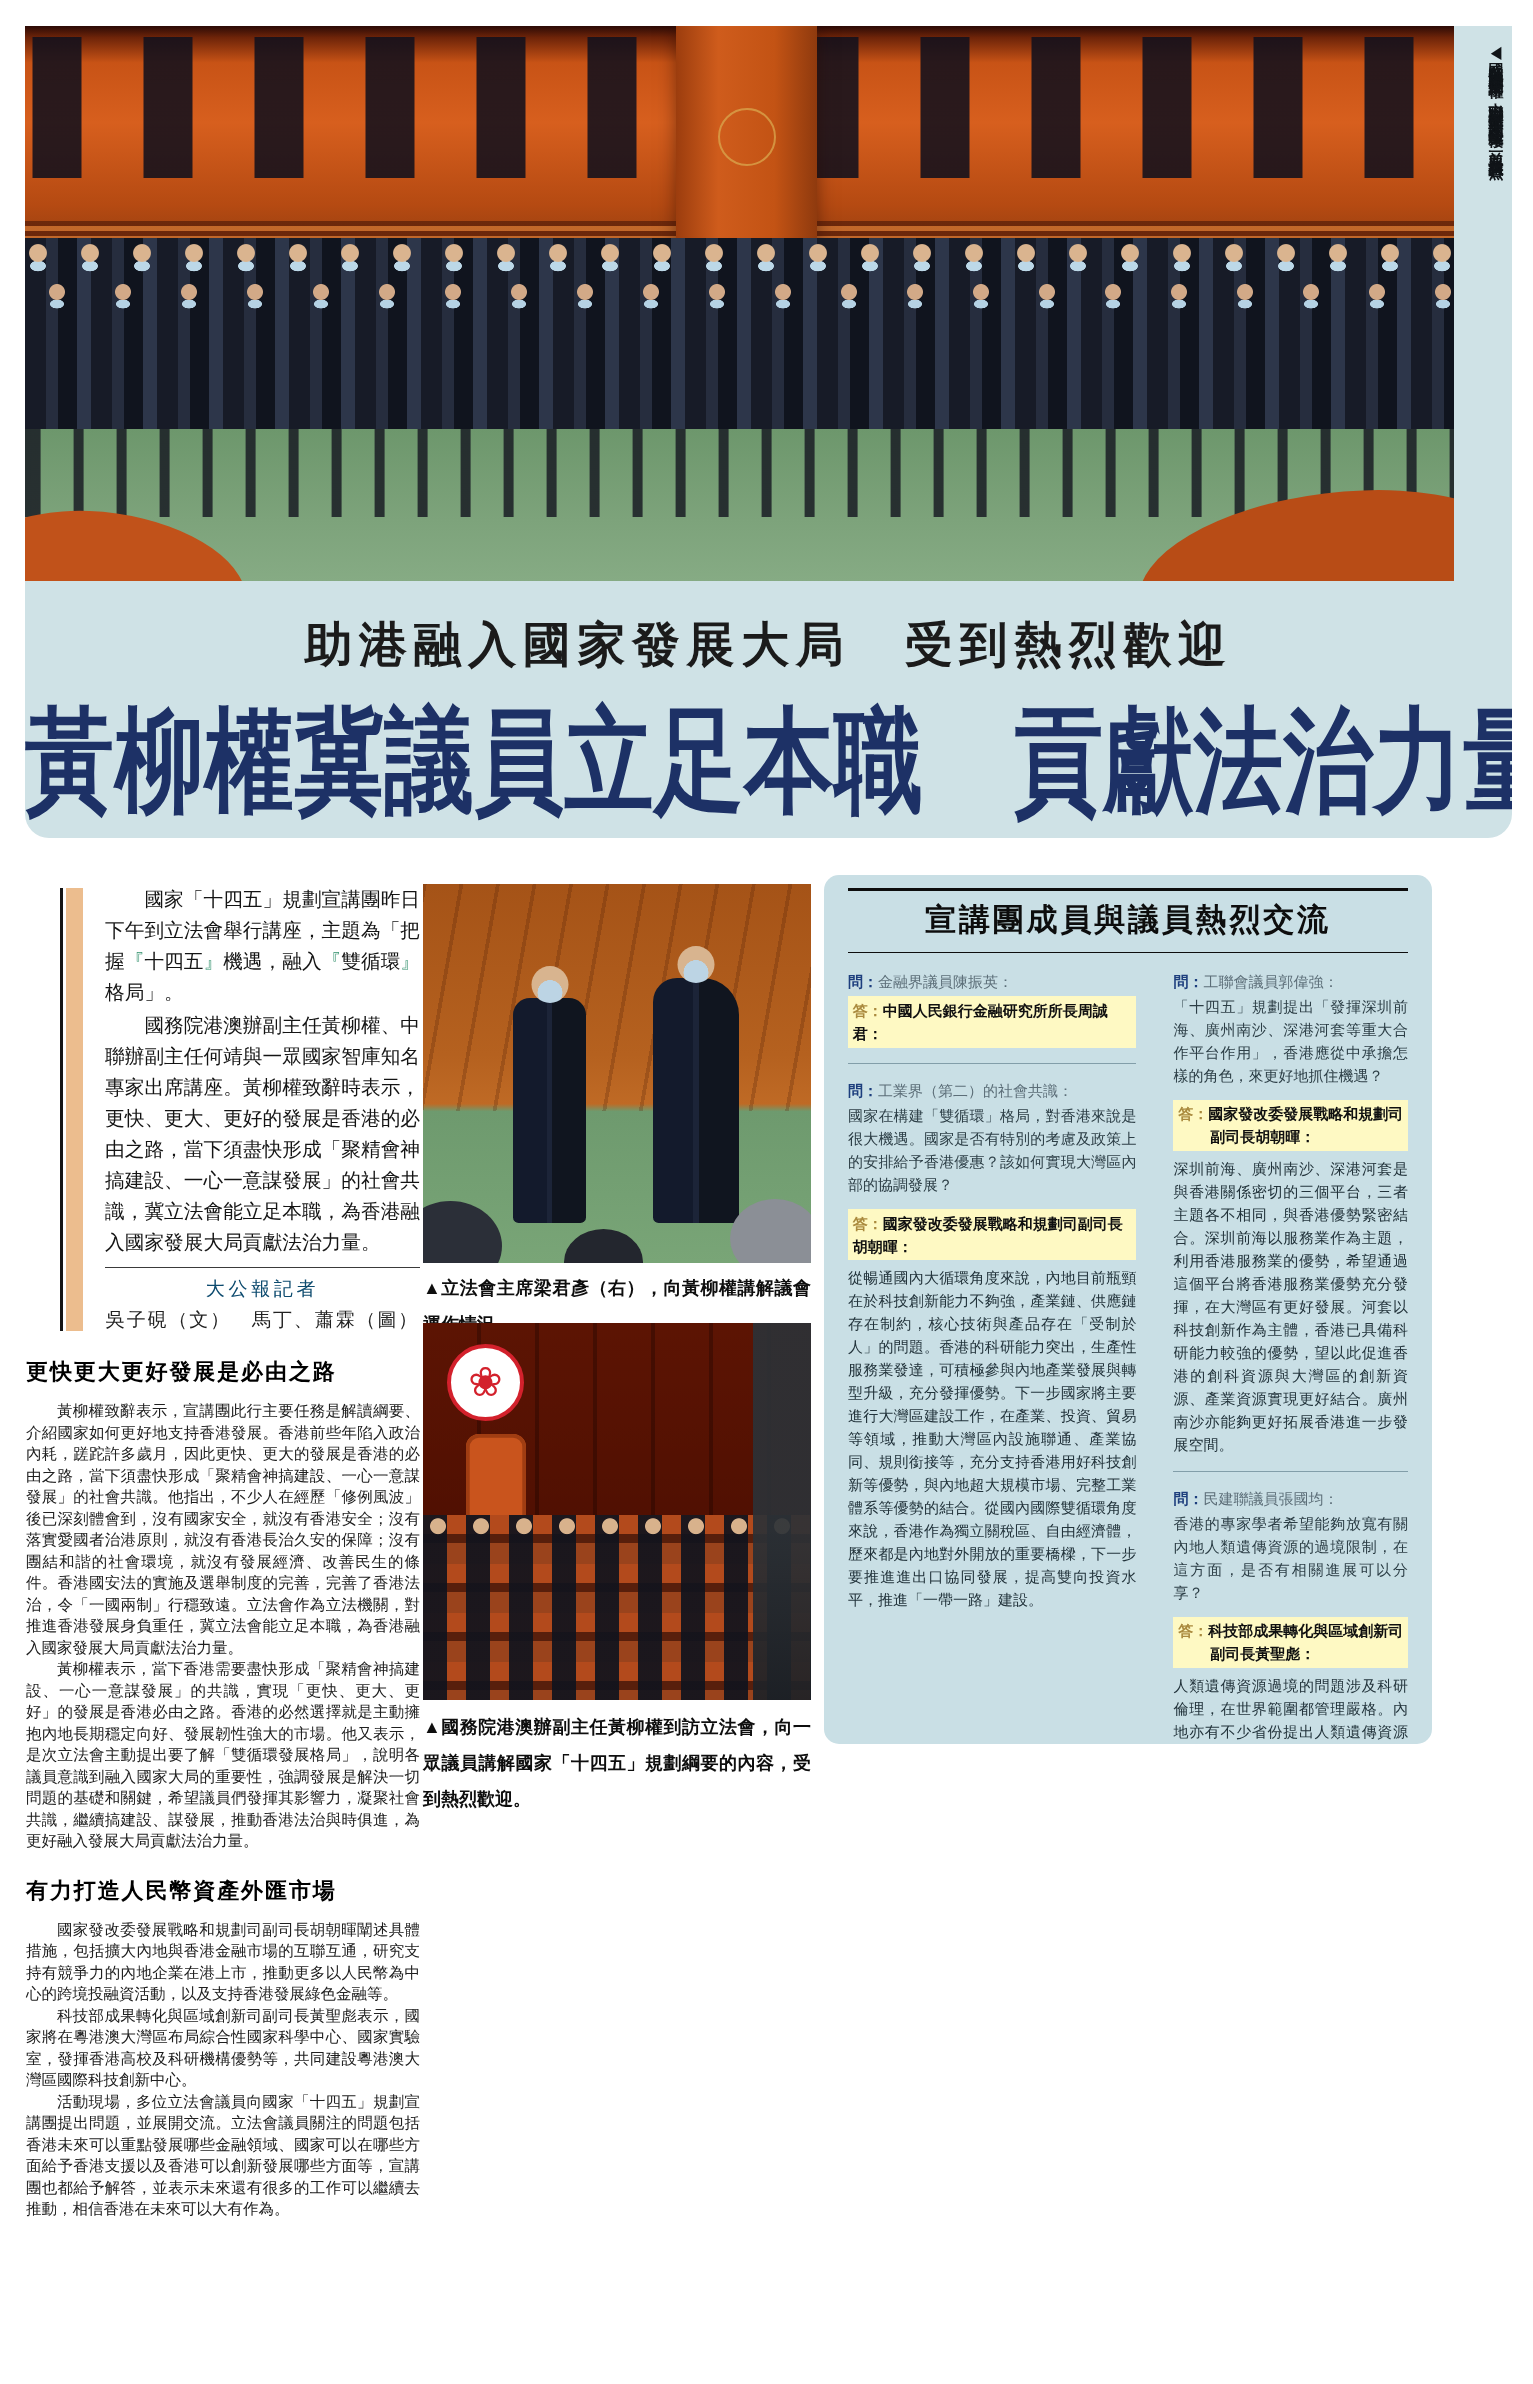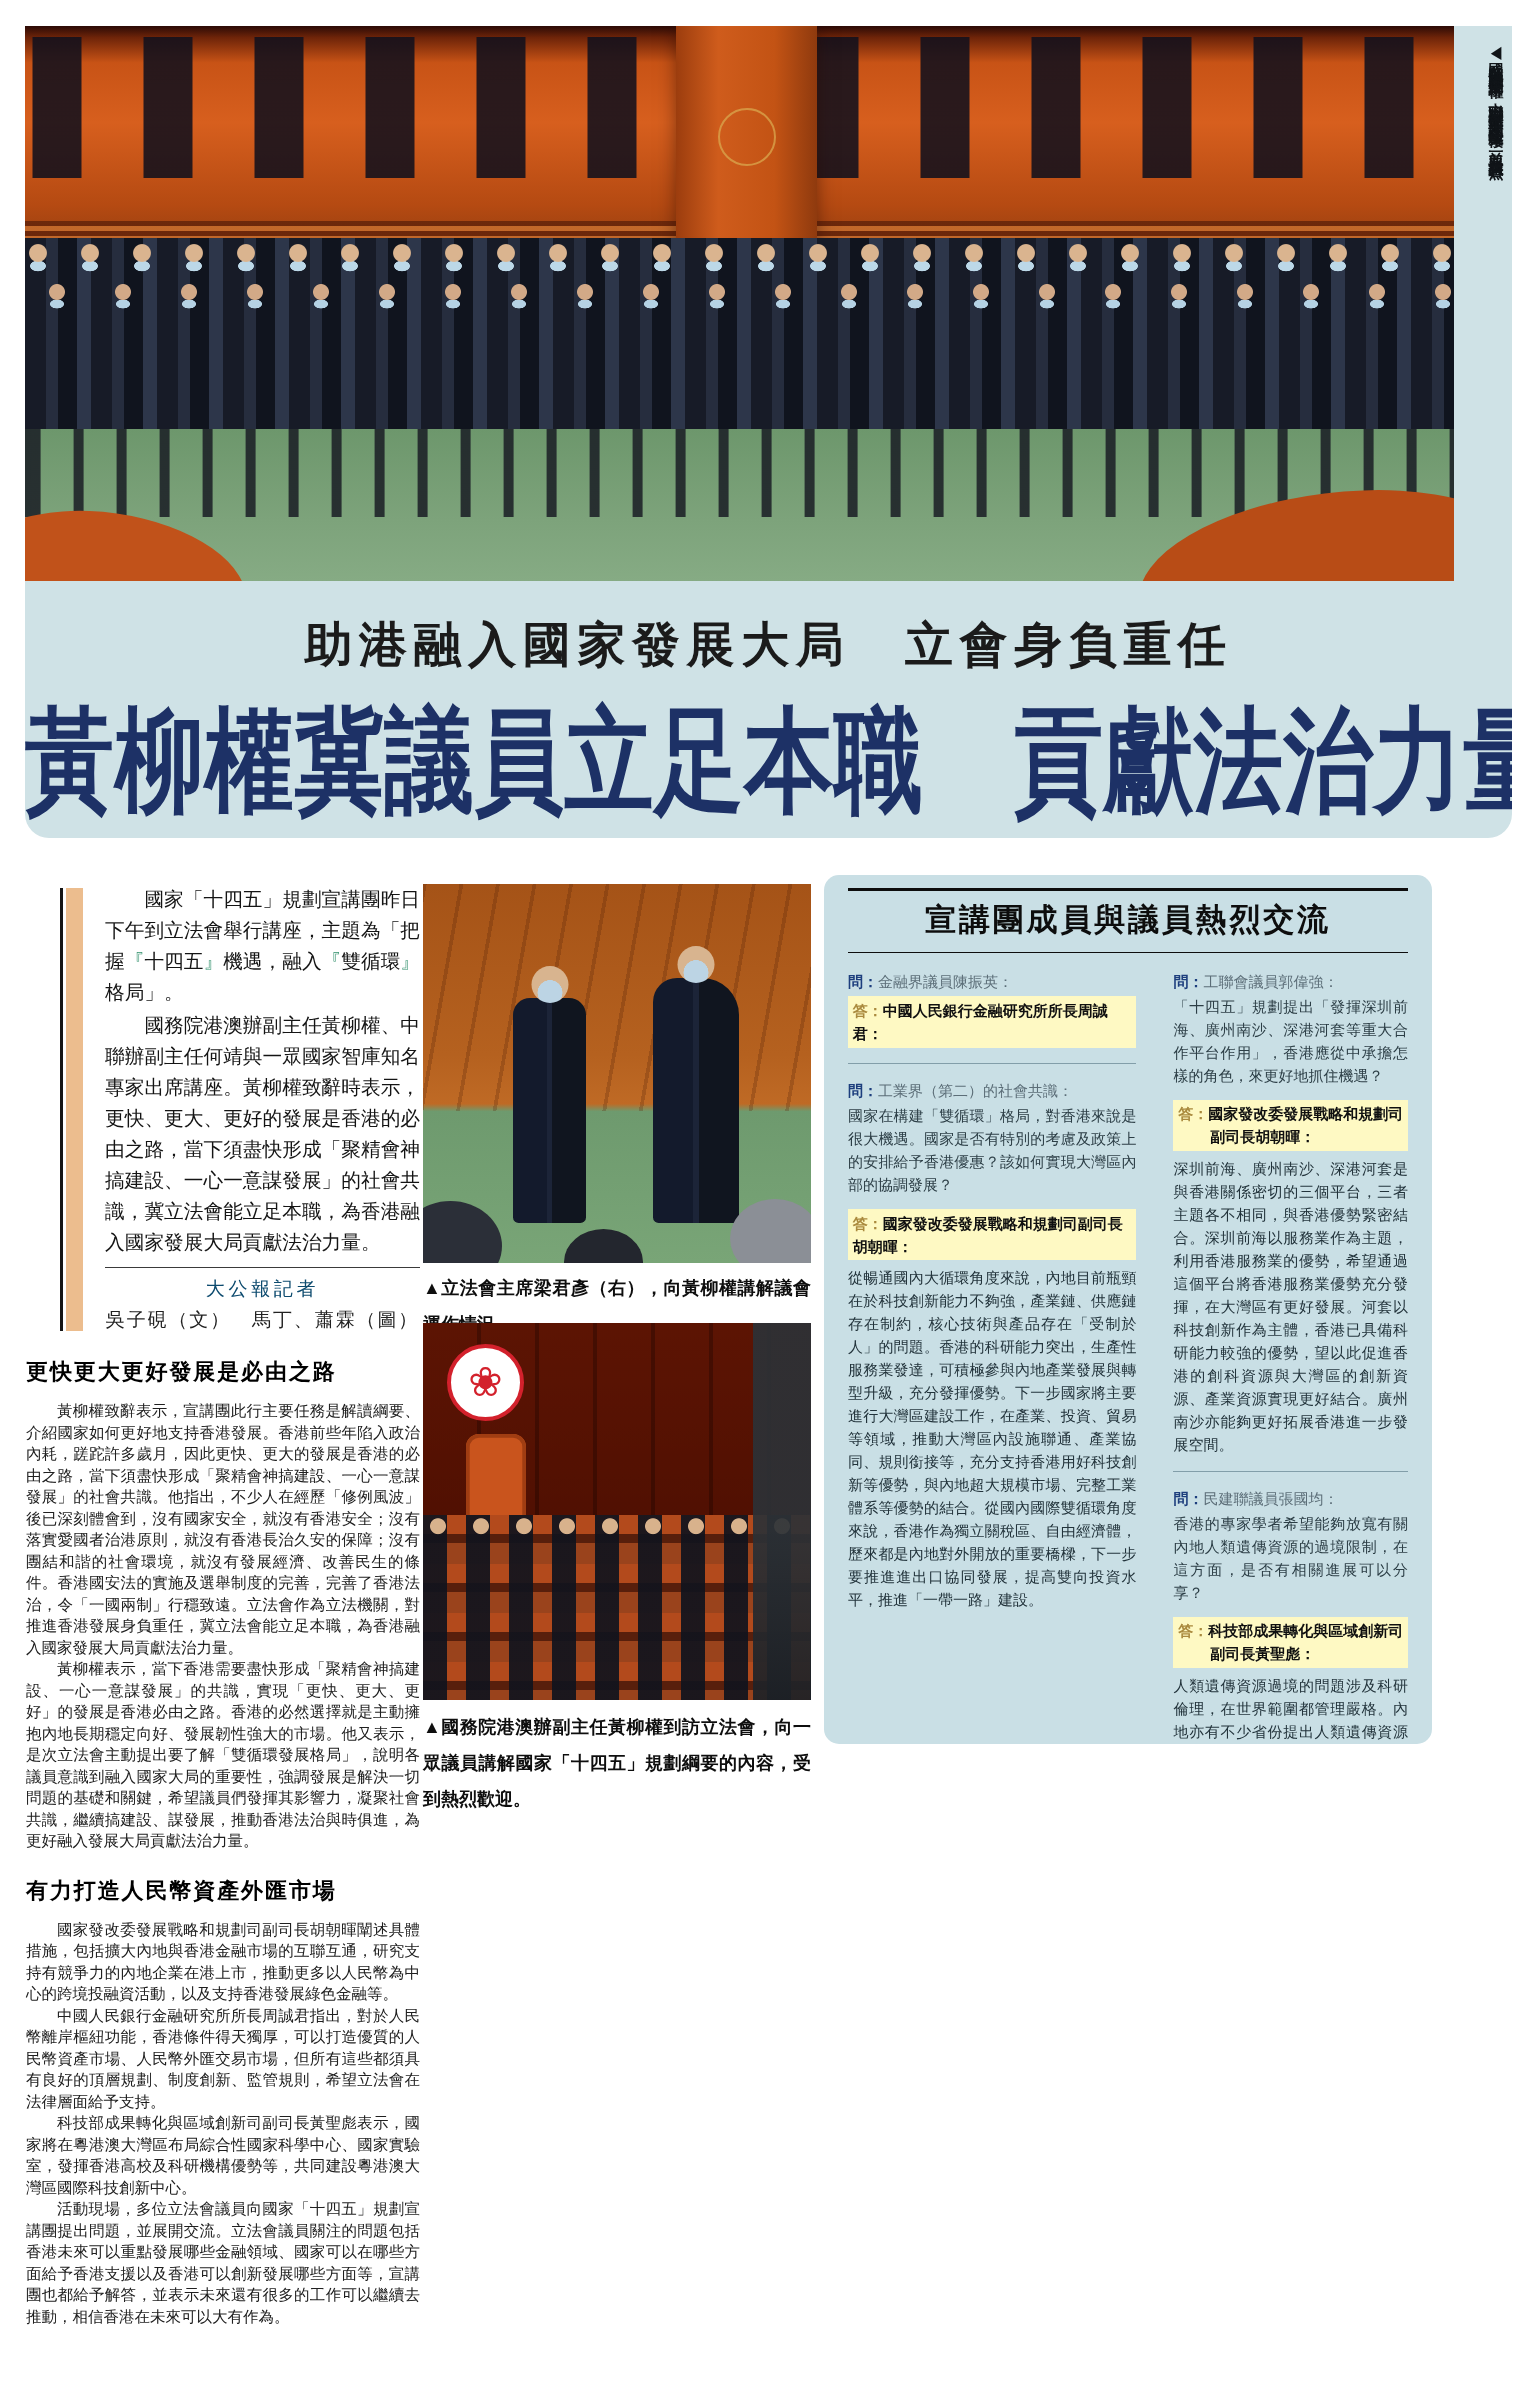--- a/index.html
+++ b/index.html
@@ -129,41 +129,40 @@
     </div>
     <div class="mp-crowd"></div>
     <div class="mp-floor"></div>
     <div class="mp-desk-l"></div>
     <div class="mp-desk-r"></div>
   </div>
 
   <div class="side-strip"><span>◀</span><span>國務院港澳辦副主任黃柳權、中聯辦副主任何靖等人到訪立法會大樓，並與一眾議員合照。</span></div>
 
   <div class="band">
-    <div class="kicker">助港融入國家發展大局　立會身負重任</div>
+    <div class="kicker">助港融入國家發展大局　受到熱烈歡迎</div>
     <div class="big-title">黃柳權冀議員立足本職　貢獻法治力量</div>
   </div>
 
   <div class="left-col">
     <div class="intro-block">
       <div class="vline"></div>
       <div class="vbar"></div>
       <p class="first"><span>國家「十四五」規劃宣講團昨日下午到立法會舉行講座，主題為「把握</span><span class="gq">『</span><span>十四五</span><span class="gq">』</span><span>機遇，融入</span><span class="gq">『</span><span>雙循環</span><span class="gq">』</span><span>格局」。</span></p>
       <p class="first">國務院港澳辦副主任黃柳權、中聯辦副主任何靖與一眾國家智庫知名專家出席講座。黃柳權致辭時表示，更快、更大、更好的發展是香港的必由之路，當下須盡快形成「聚精會神搞建設、一心一意謀發展」的社會共識，冀立法會能立足本職，為香港融入國家發展大局貢獻法治力量。</p>
       <div class="byline">
         <div class="org">大公報記者</div>
         <div class="names">吳子硯（文）　馬丁、蕭霖（圖）</div>
       </div>
     </div>
     <div class="subhead">更快更大更好發展是必由之路</div>
     <p class="body-p">黃柳權致辭表示，宣講團此行主要任務是解讀綱要、介紹國家如何更好地支持香港發展。香港前些年陷入政治內耗，蹉跎許多歲月，因此更快、更大的發展是香港的必由之路，當下須盡快形成「聚精會神搞建設、一心一意謀發展」的社會共識。他指出，不少人在經歷「修例風波」後已深刻體會到，沒有國家安全，就沒有香港安全；沒有落實愛國者治港原則，就沒有香港長治久安的保障；沒有團結和諧的社會環境，就沒有發展經濟、改善民生的條件。香港國安法的實施及選舉制度的完善，完善了香港法治，令「一國兩制」行穩致遠。立法會作為立法機關，對推進香港發展身負重任，冀立法會能立足本職，為香港融入國家發展大局貢獻法治力量。</p>
     <p class="body-p">黃柳權表示，當下香港需要盡快形成「聚精會神搞建設、一心一意謀發展」的共識，實現「更快、更大、更好」的發展是香港必由之路。香港的必然選擇就是主動擁抱內地長期穩定向好、發展韌性強大的市場。他又表示，是次立法會主動提出要了解「雙循環發展格局」，說明各議員意識到融入國家大局的重要性，強調發展是解決一切問題的基礎和關鍵，希望議員們發揮其影響力，凝聚社會共識，繼續搞建設、謀發展，推動香港法治與時俱進，為更好融入發展大局貢獻法治力量。</p>
     <div class="subhead">有力打造人民幣資產外匯市場</div>
     <p class="body-p">國家發改委發展戰略和規劃司副司長胡朝暉闡述具體措施，包括擴大內地與香港金融市場的互聯互通，研究支持有競爭力的內地企業在港上市，推動更多以人民幣為中心的跨境投融資活動，以及支持香港發展綠色金融等。</p>
-    <p class="body-p">中國人民銀行金融研究所所長周誠君指出，對於人民幣離岸樞紐功能，香港條件得天獨厚，可以打造優質的人民幣資產市場、人民幣外匯交易市場，但所有這些都須具有良好的頂層規劃、制度創新、監管規則，希望立法會在法律層面給予支持。</p>
     <p class="body-p">科技部成果轉化與區域創新司副司長黃聖彪表示，國家將在粵港澳大灣區布局綜合性國家科學中心、國家實驗室，發揮香港高校及科研機構優勢等，共同建設粵港澳大灣區國際科技創新中心。</p>
     <p class="body-p">活動現場，多位立法會議員向國家「十四五」規劃宣講團提出問題，並展開交流。立法會議員關注的問題包括香港未來可以重點發展哪些金融領域、國家可以在哪些方面給予香港支援以及香港可以創新發展哪些方面等，宣講團也都給予解答，並表示未來還有很多的工作可以繼續去推動，相信香港在未來可以大有作為。</p>
   </div>
 
   <div class="photo1">
     <div class="plank"></div>
     <div class="fig fig1"></div>
     <div class="fig fig2"></div>
     <div class="ph-head" style="left:-24px;bottom:-28px;width:103px;height:90px;background:#2b2f38;"></div>
     <div class="ph-head" style="left:141px;bottom:-32px;width:79px;height:66px;"></div>

